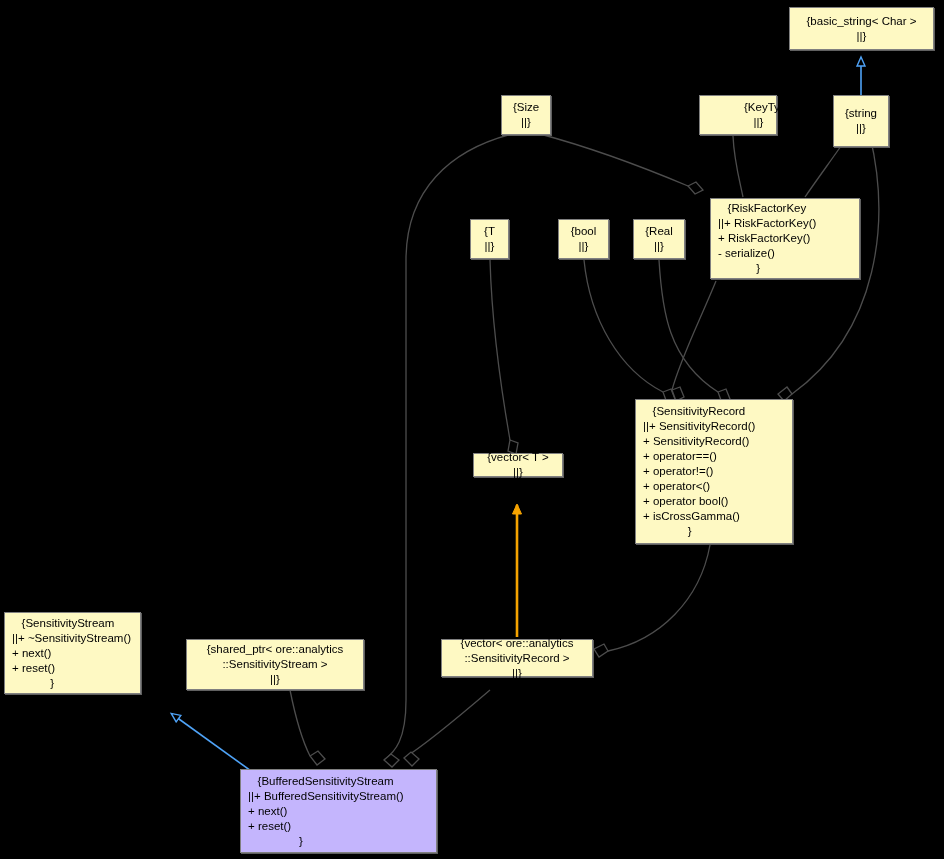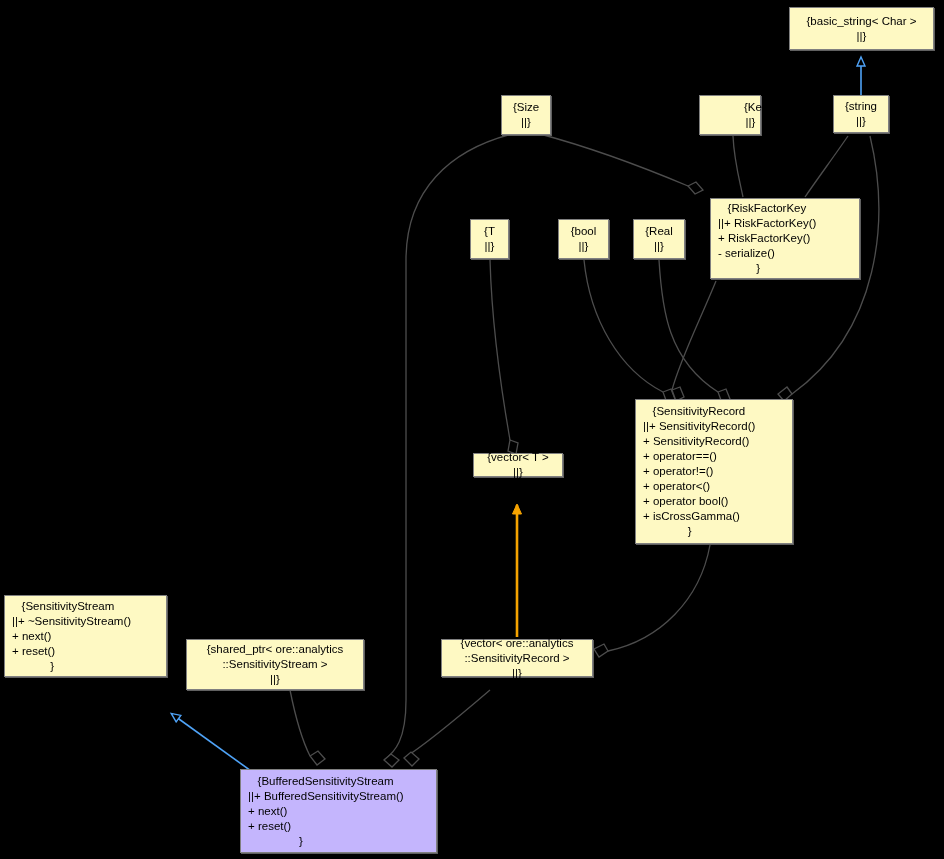--- a/index.html
+++ b/index.html
@@ -145,26 +145,26 @@
   <div class="node" style="left:789px; top:7px; width:145px; height:43px;">
     <span class="label">{basic_string&lt; Char &gt;
 ||}</span>
   </div>
 
   <div class="node" style="left:501px; top:95px; width:50px; height:40px;">
     <span class="label">{Size
 ||}</span>
   </div>
 
-  <div class="node" style="left:699px; top:95px; width:62px; height:40px;padding-left:44px;">
+  <div class="node" style="left:699px; top:95px; width:78px; height:40px;padding-left:44px;">
     <span class="label">{KeyType
 ||}</span>
   </div>
 
-  <div class="node" style="left:833px; top:95px; width:56px; height:38px;justify-content:flex-end;">
+  <div class="node" style="left:833px; top:95px; width:56px; height:52px;justify-content:flex-end;">
     <span class="label">{string
 ||}</span>
   </div>
 
   <div class="node members" style="left:710px; top:198px; width:150px; height:81px;">
     <span class="label">   {RiskFactorKey
 ||+ RiskFactorKey()
 + RiskFactorKey()
 - serialize()
             }</span>
@@ -195,21 +195,21 @@
 + operator bool()
 + isCrossGamma()
               }</span>
   </div>
 
   <div class="node" style="left:473px; top:453px; width:90px; height:24px;">
     <span class="label">{vector&lt; T &gt;
 ||}</span>
   </div>
 
-  <div class="node members" style="left:4px; top:595px; width:163px; height:82px;">
+  <div class="node members" style="left:4px; top:612px; width:137px; height:82px;">
     <span class="label">   {SensitivityStream
 ||+ ~SensitivityStream()
 + next()
 + reset()
             }</span>
   </div>
 
   <div class="node" style="left:186px; top:639px; width:178px; height:51px;">
     <span class="label">{shared_ptr&lt; ore::analytics
 ::SensitivityStream &gt;

